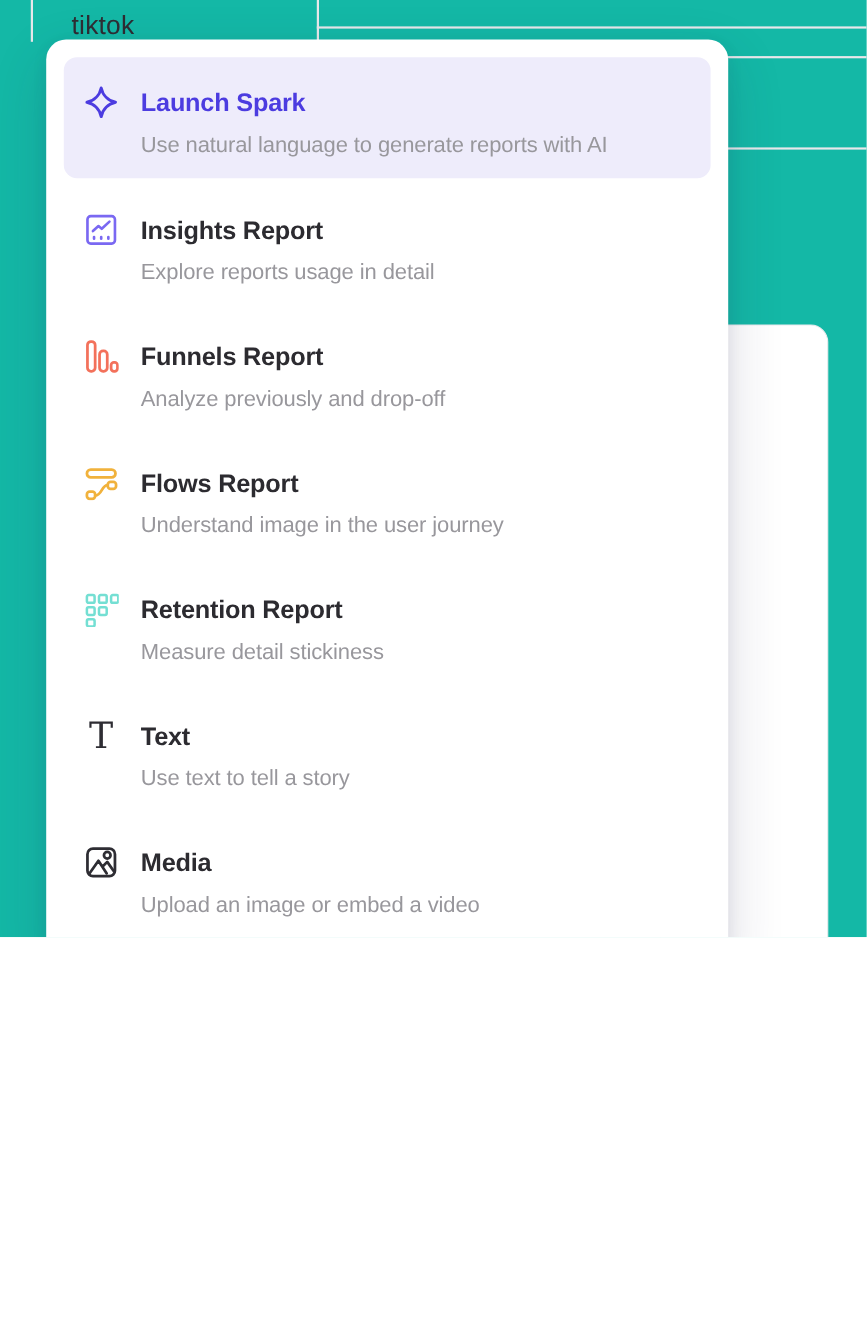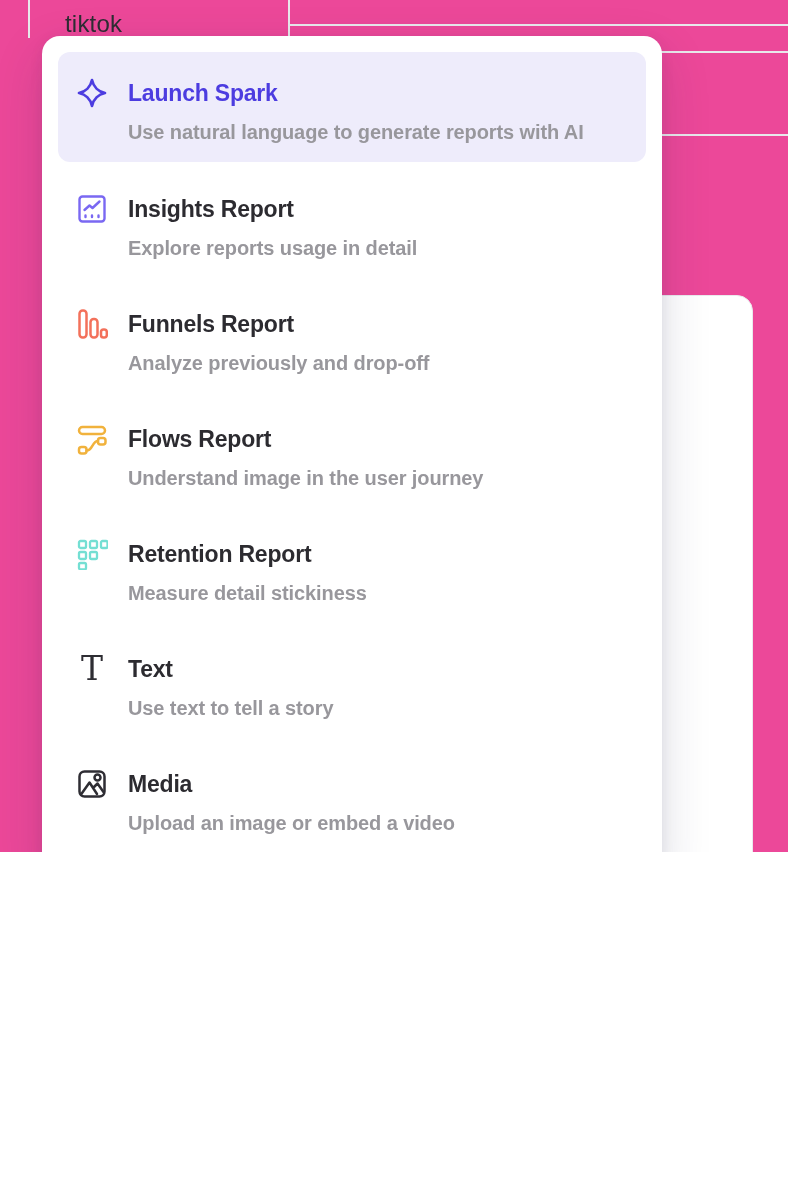--- a/index.html
+++ b/index.html
@@ -1,17 +1,17 @@
 <!DOCTYPE html>
 <html><head>
 <meta charset="utf-8">
 <style>
   html,body{margin:0;padding:0;background:#ffffff;}
   .stage{
-    position:relative;width:788px;height:852px;overflow:hidden;background:#ec4899;
+    position:relative;width:788px;height:852px;overflow:hidden;background:#14b8a6;
     font-family:"Liberation Sans","DejaVu Sans",sans-serif;
     -webkit-font-smoothing:antialiased;
   }
   
   .bg-label{
     position:absolute;left:65px;top:10px;font-size:24px;color:#2e2d33;letter-spacing:.2px;
   }
   .bg-vline{position:absolute;width:1.5px;background:#e8e8eb;}
   .bg-hline{position:absolute;height:1.5px;background:#e8e8eb;}
   .bg-card{
@@ -31,21 +31,21 @@
     background:#eeecfb;padding:24px 18px 14px 18px;margin-bottom:8px;
   }
   .icon{flex:0 0 32px;width:32px;height:32px;margin-top:1px;display:block;}
   .icon svg{display:block;width:32px;height:32px;}
   .txt{min-width:0;}
   .title{
     font-size:23px;line-height:34px;font-weight:600;color:#2c2b30;letter-spacing:-.2px;
   }
   .title.accent{color:#4c3ce0;}
   .sub{
-    font-size:20px;line-height:32px;font-weight:700;color:#98979c;margin-top:6px;letter-spacing:-.1px;
+    font-size:20px;line-height:32px;font-weight:400;color:#98979c;margin-top:6px;letter-spacing:-.1px;
   }
   .sub.wrap{max-width:458px;}
   .serif-t{
     font-family:"DejaVu Serif","Liberation Serif",serif;font-size:33px;line-height:32px;
     color:#2e2d33;display:block;text-align:center;font-weight:500;
   }
   
   .add-bar{
     position:absolute;left:40px;top:1038px;width:764px;height:124px;
     background:#e2dff9;border-radius:16px;display:flex;align-items:center;cursor:pointer;

